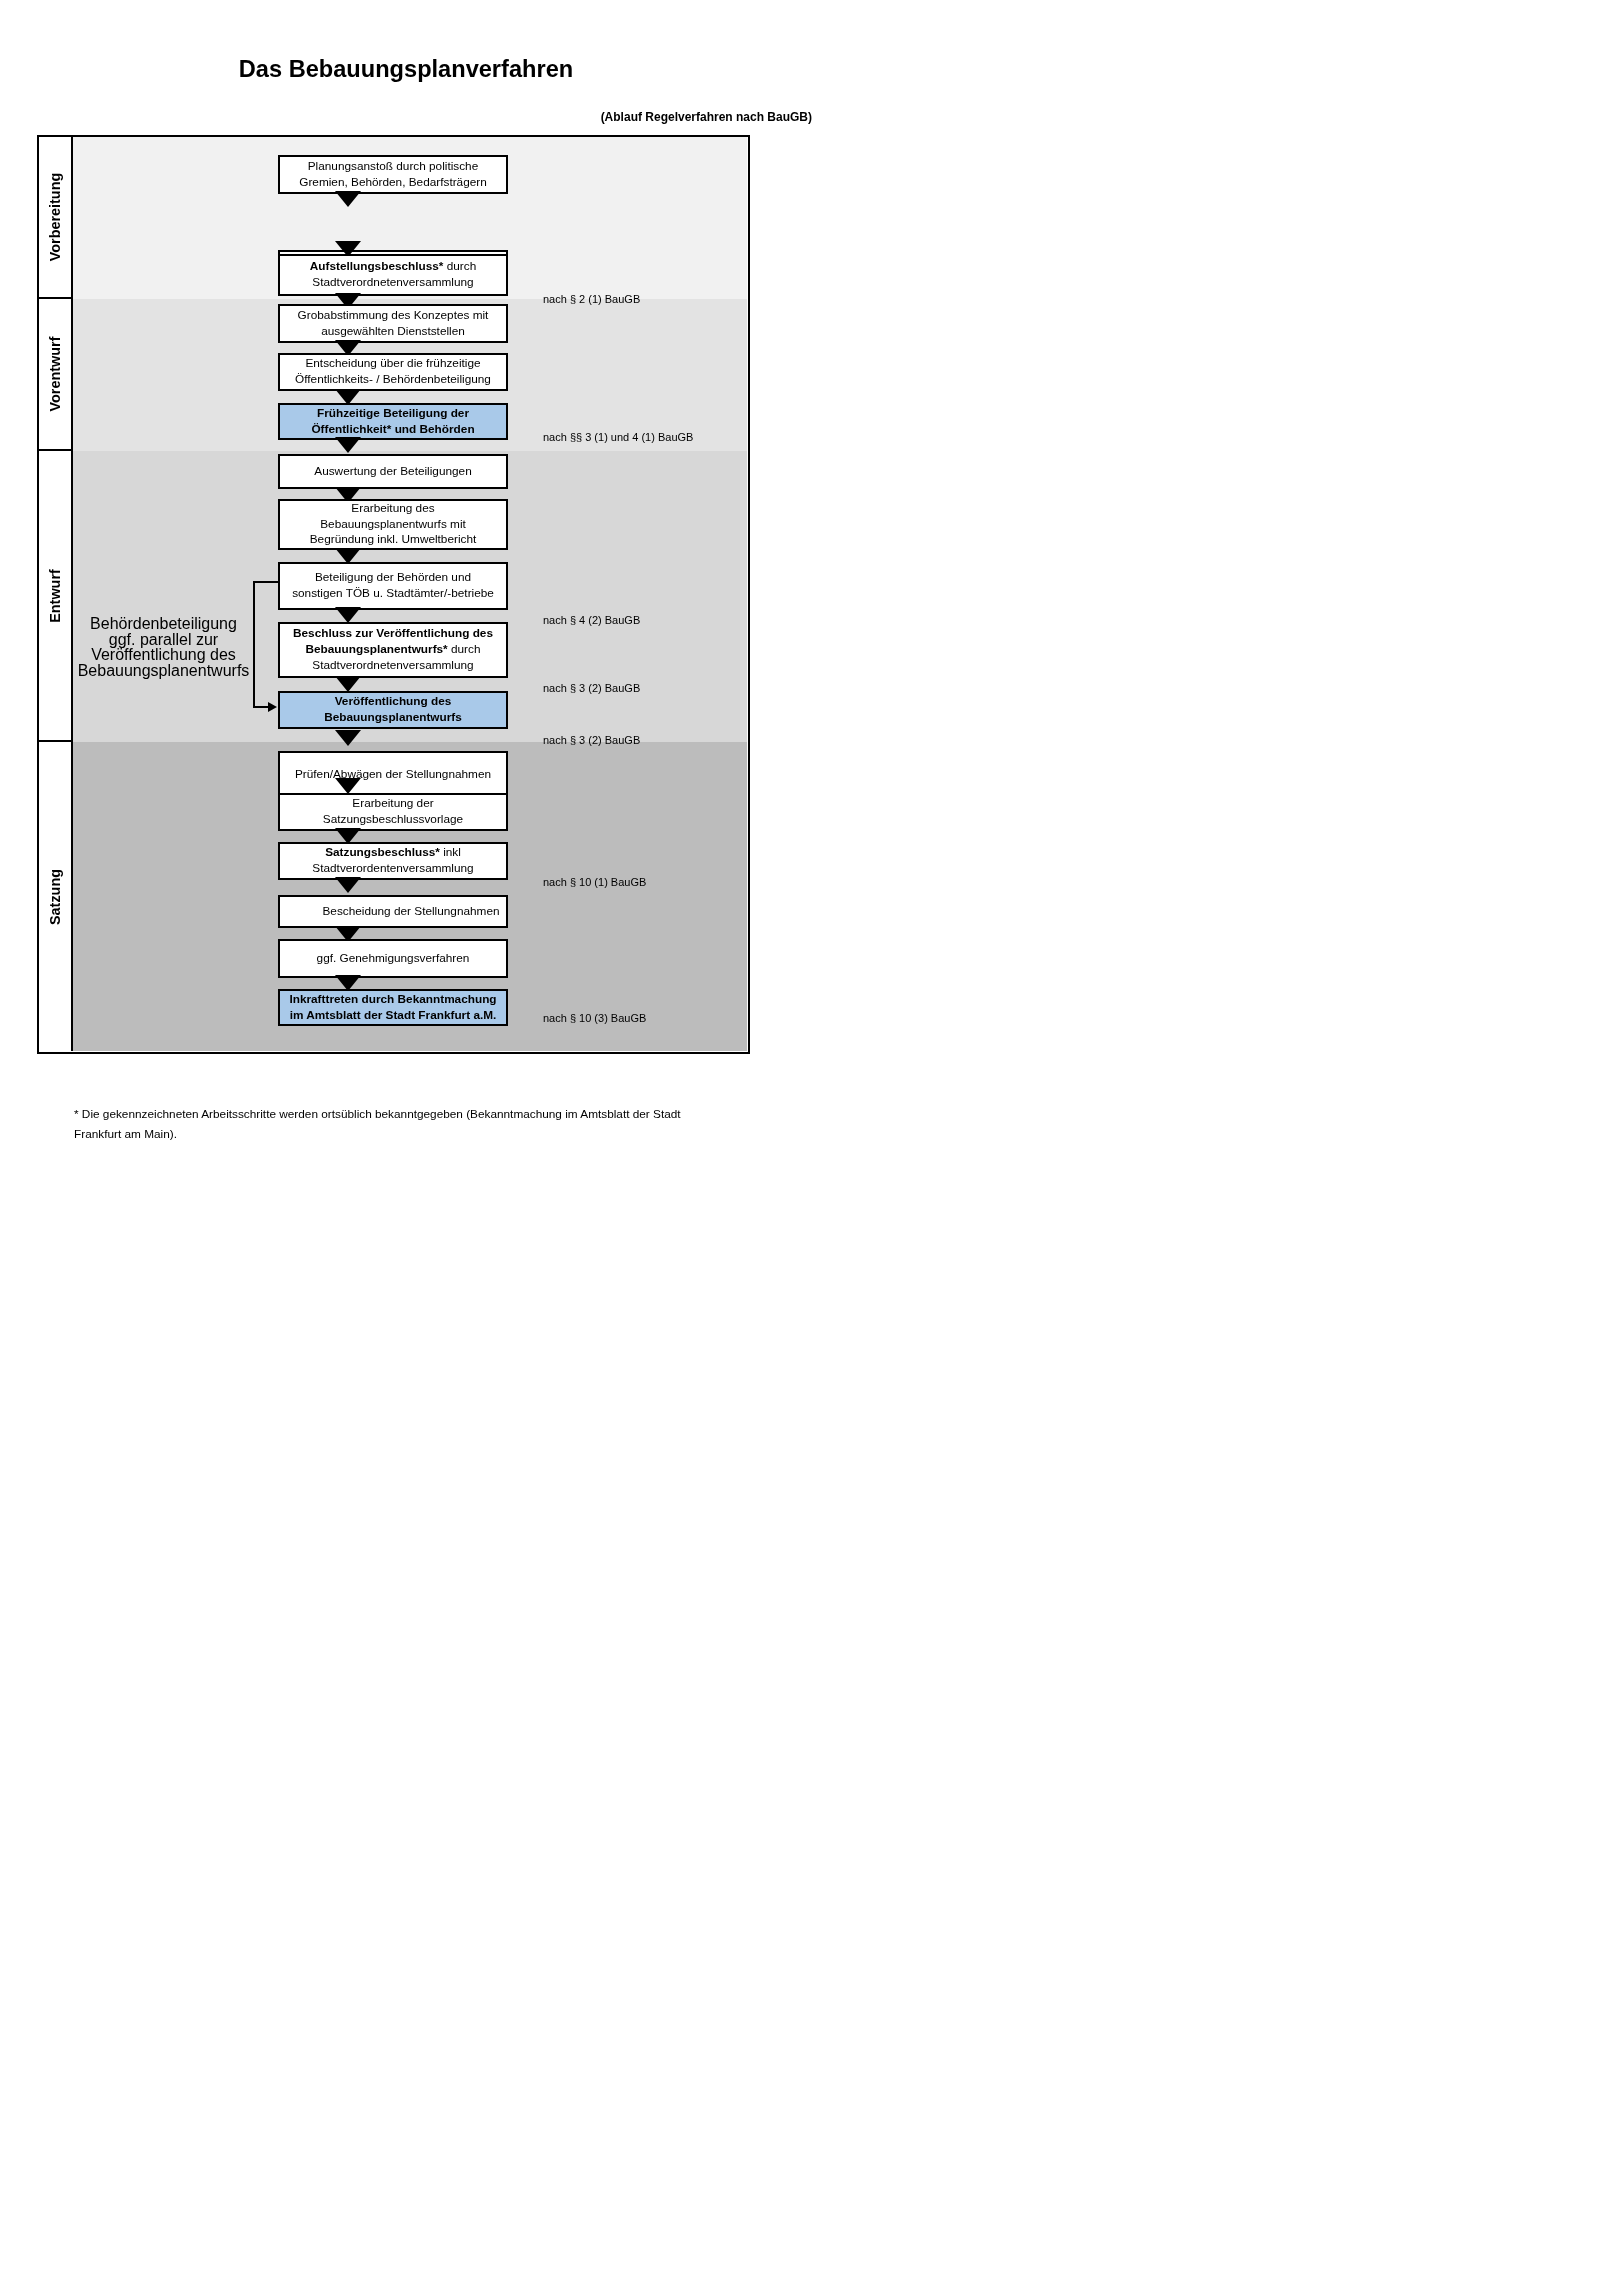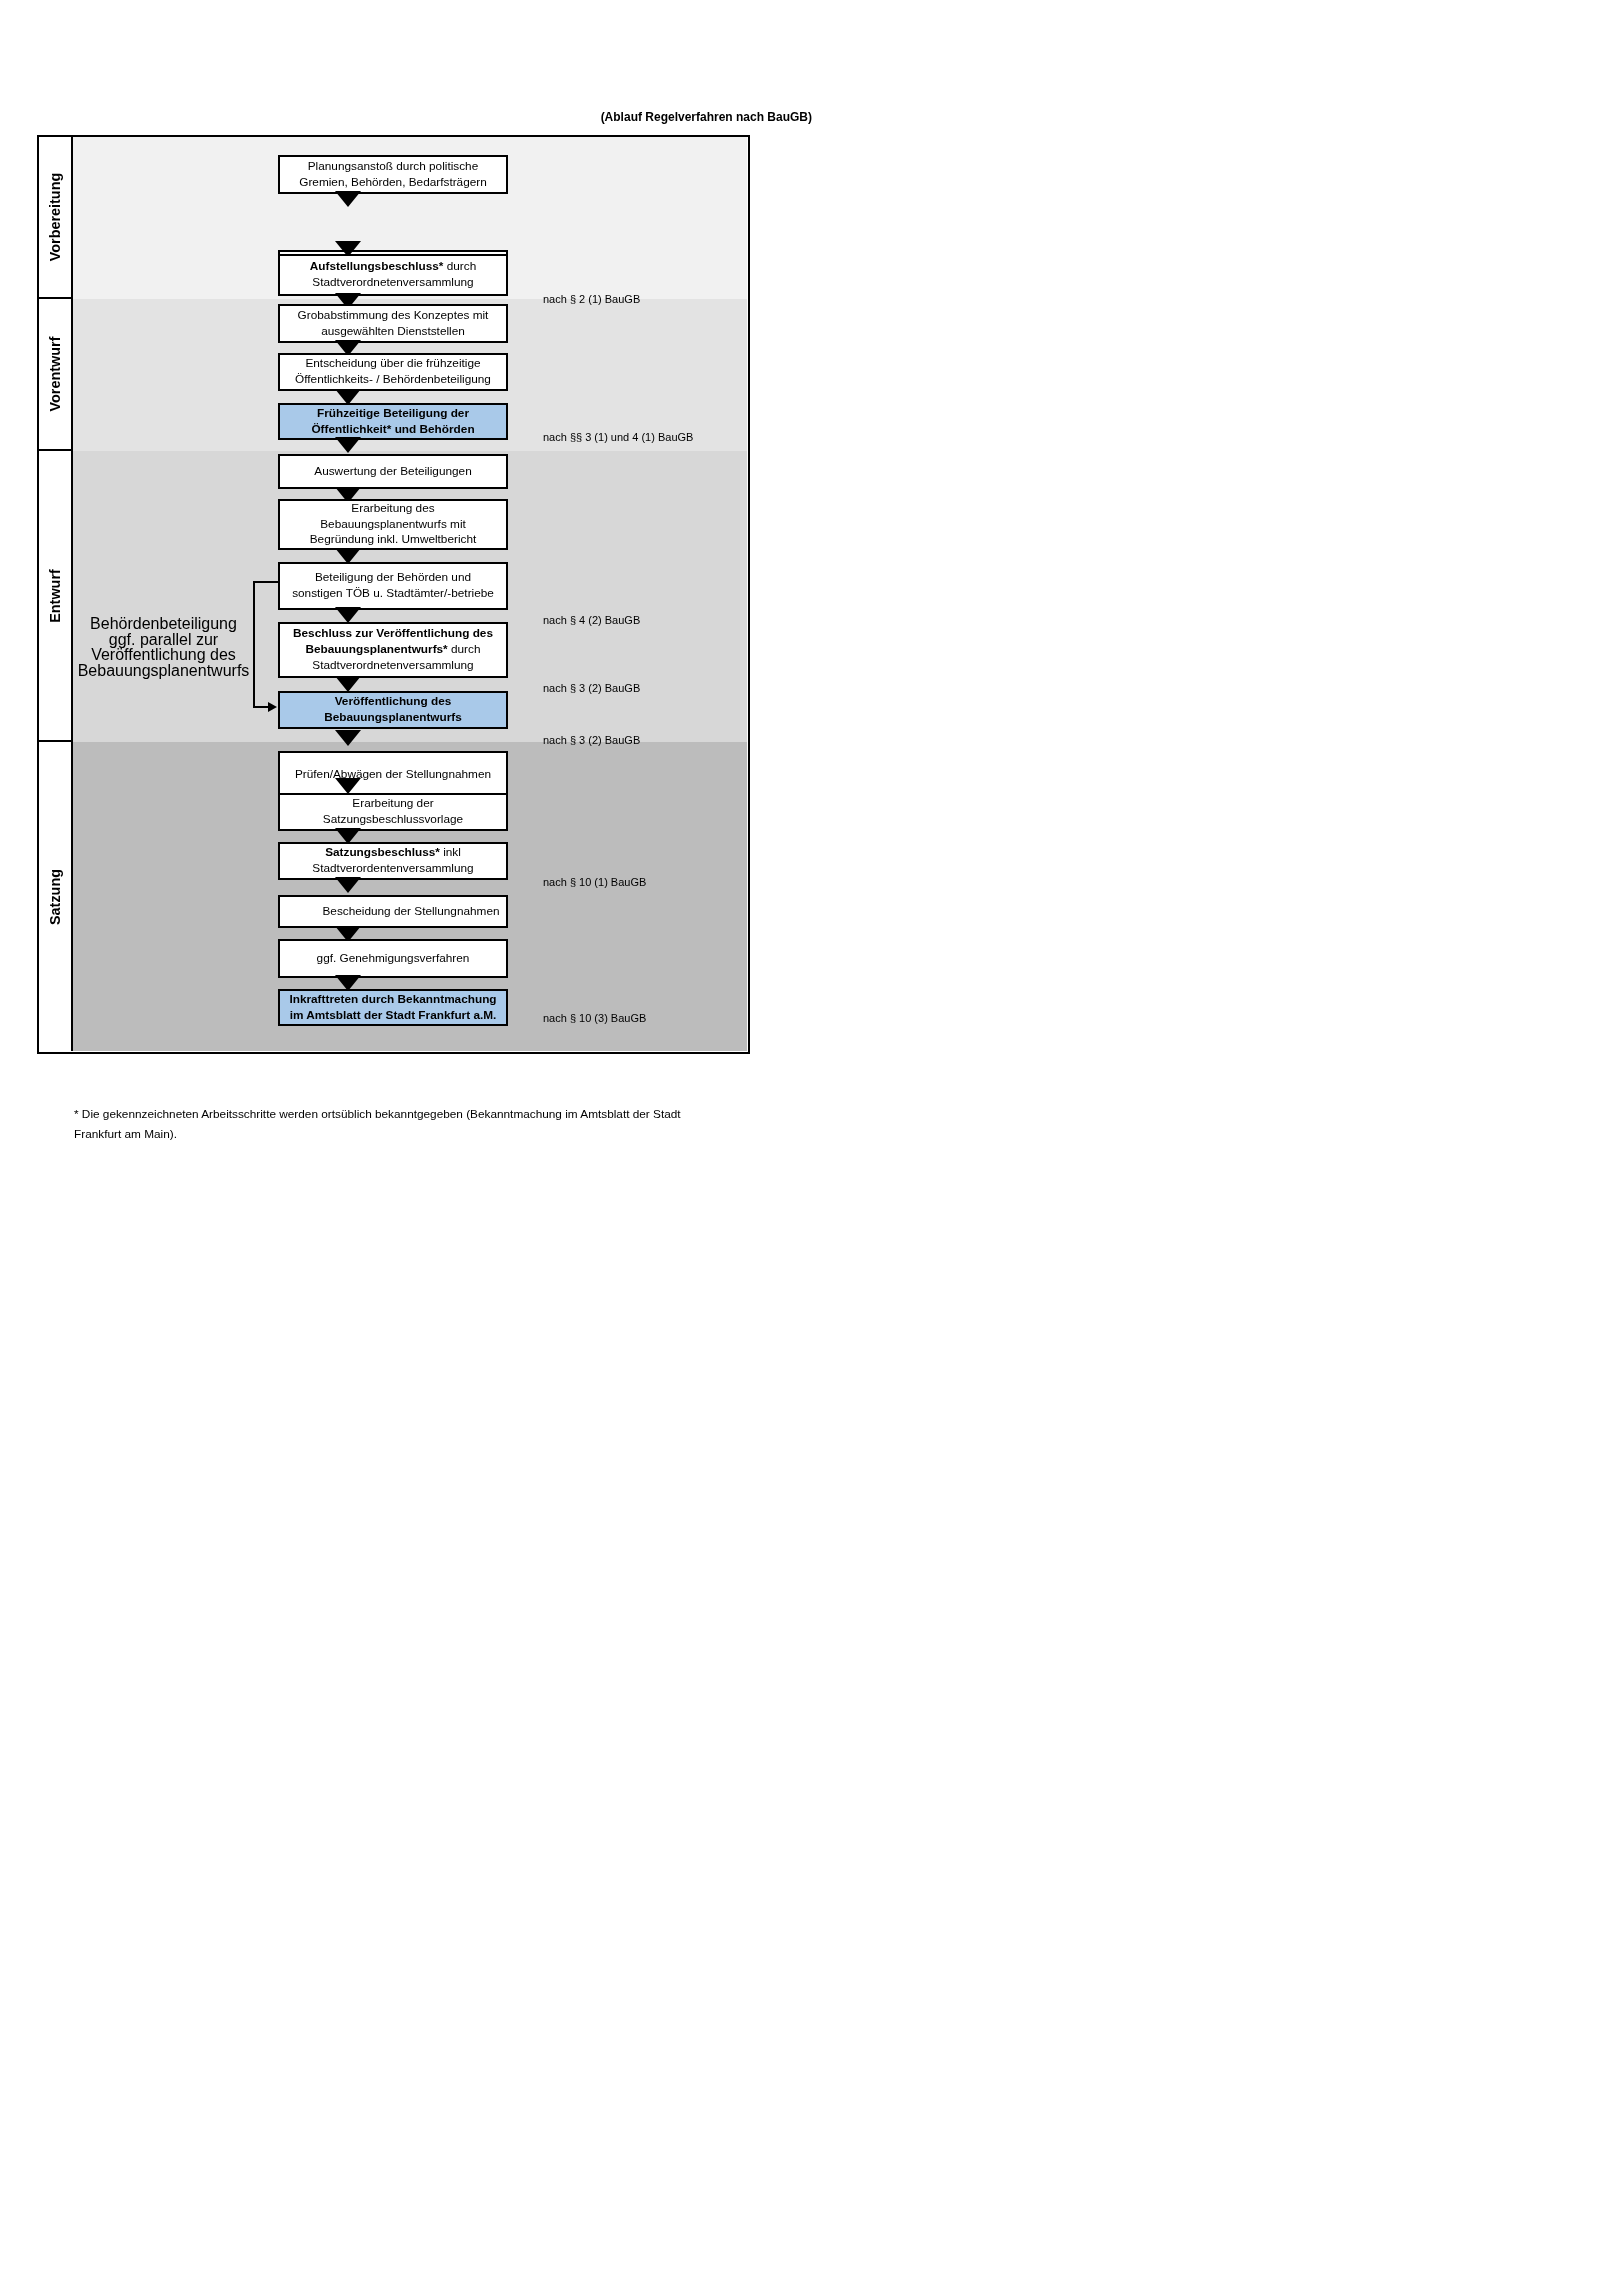--- a/index.html
+++ b/index.html
@@ -55,20 +55,21 @@
          border-left:9.8px solid #000;}
 
   .footnote{position:absolute;left:74px;top:1104px;width:687px;
          font-size:11.8px;line-height:20px;white-space:pre-line;}
 </style>
 </head>
 <body>
 
 <div class="page">
 
+  <div class="title">Das Bebauungsplanverfahren</div>
   <div class="subtitle">(Ablauf Regelverfahren nach BauGB)</div>
 
   <div class="frame">
     <div class="zone zone1"></div>
     <div class="zone zone2"></div>
     <div class="zone zone3"></div>
     <div class="zone zone4"></div>
 
     <div class="side-cell cell1">
       <div class="phase-label">Vorbereitung</div>

